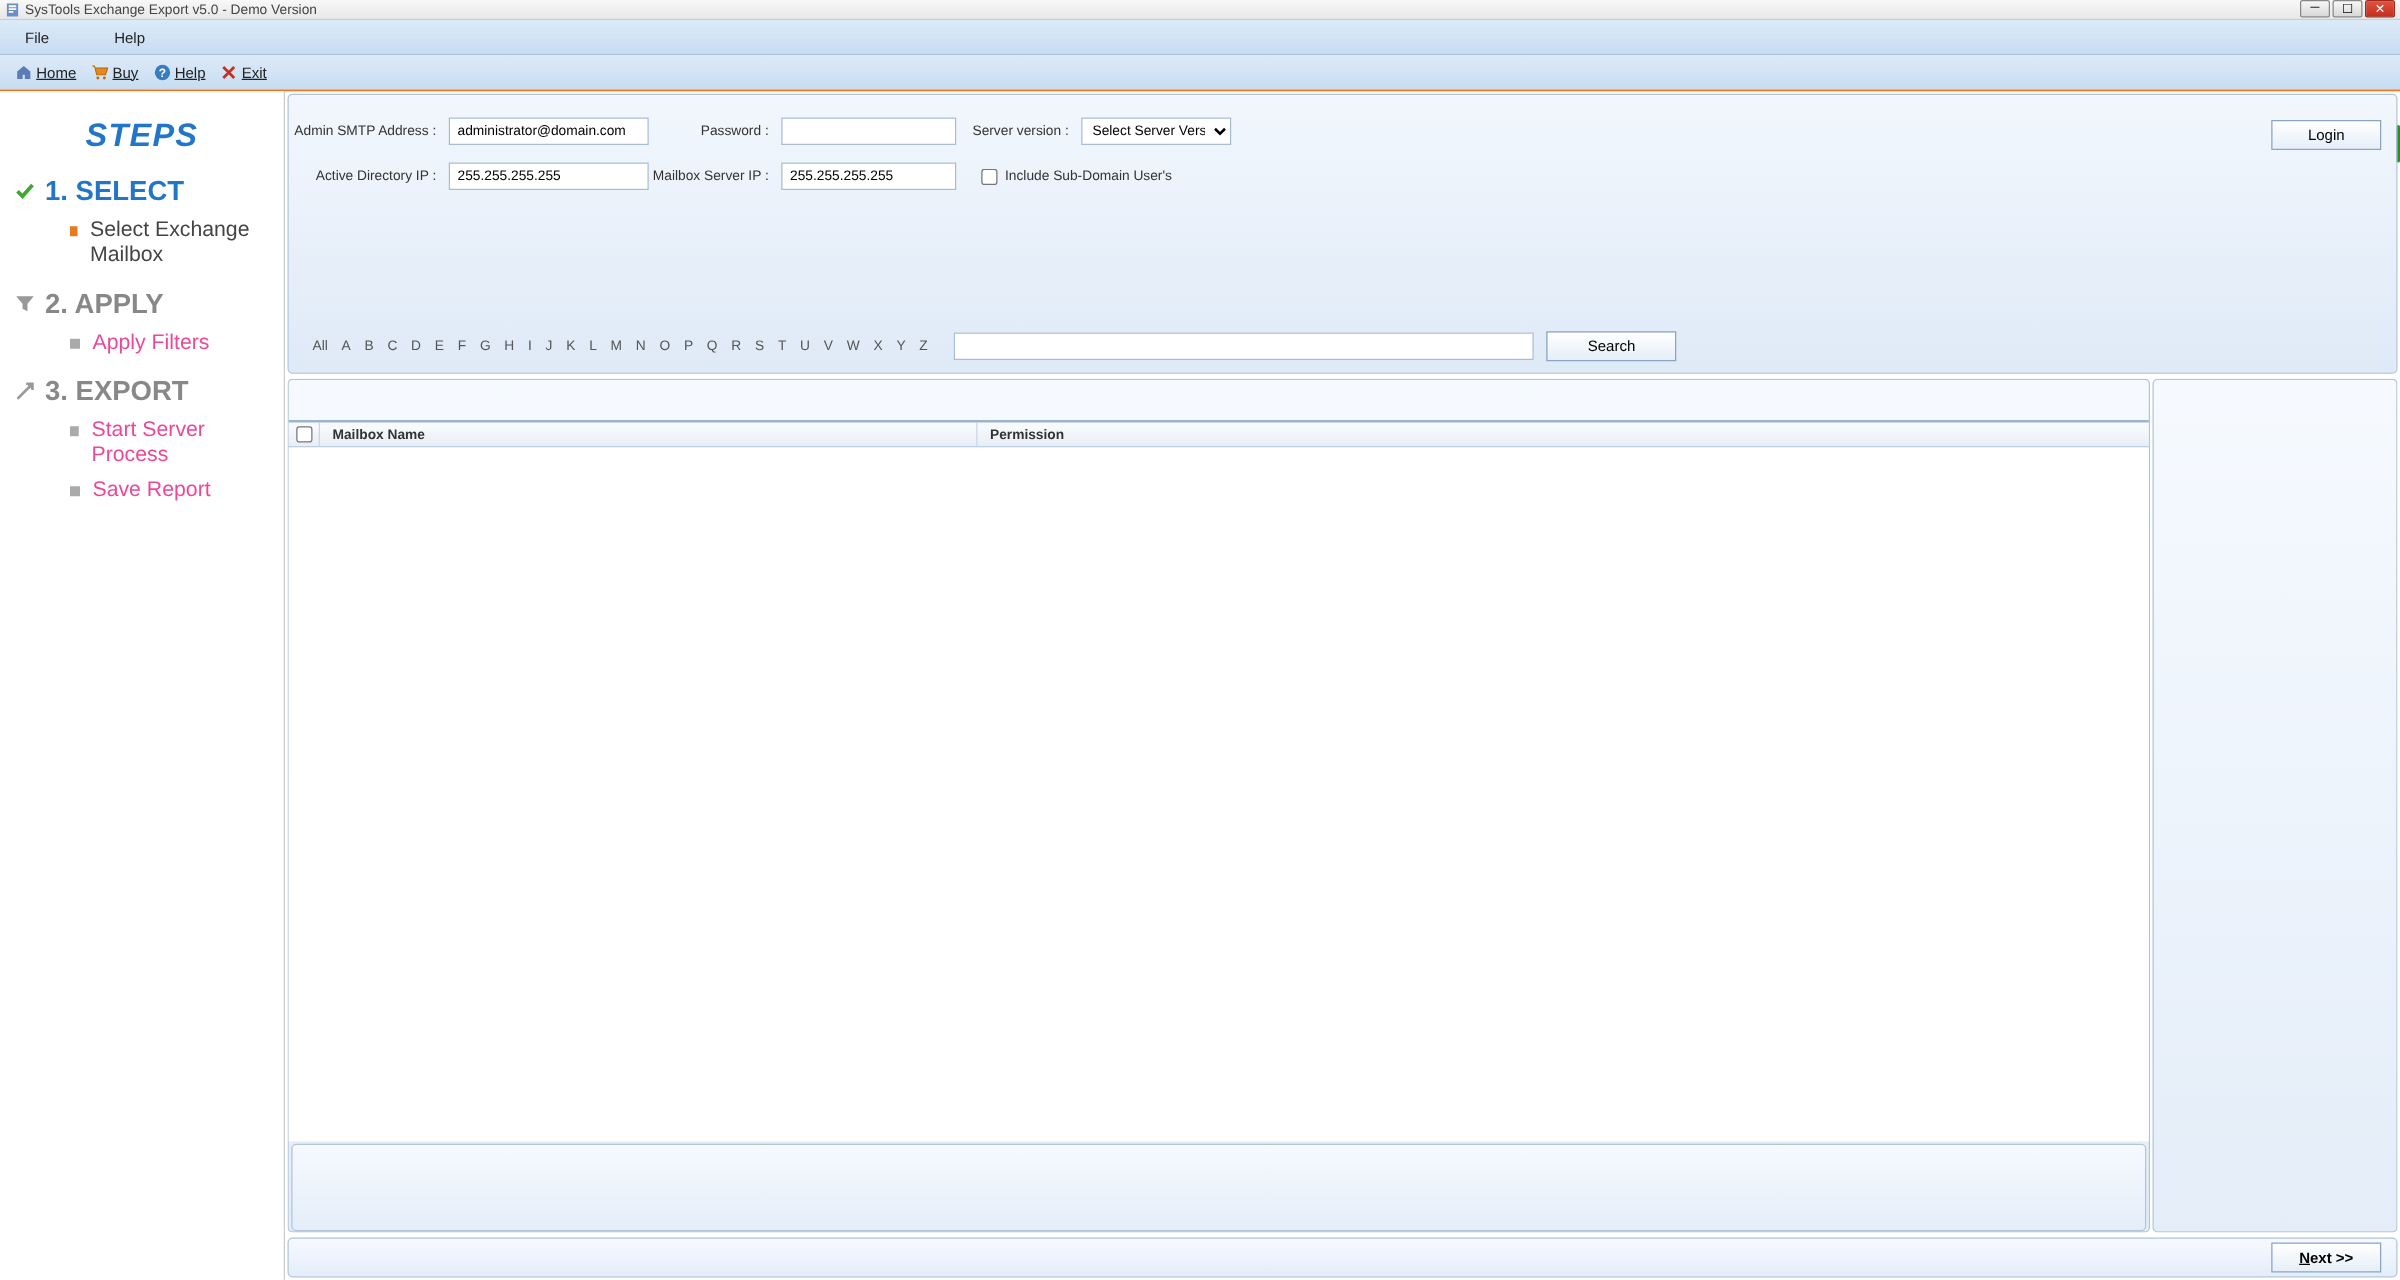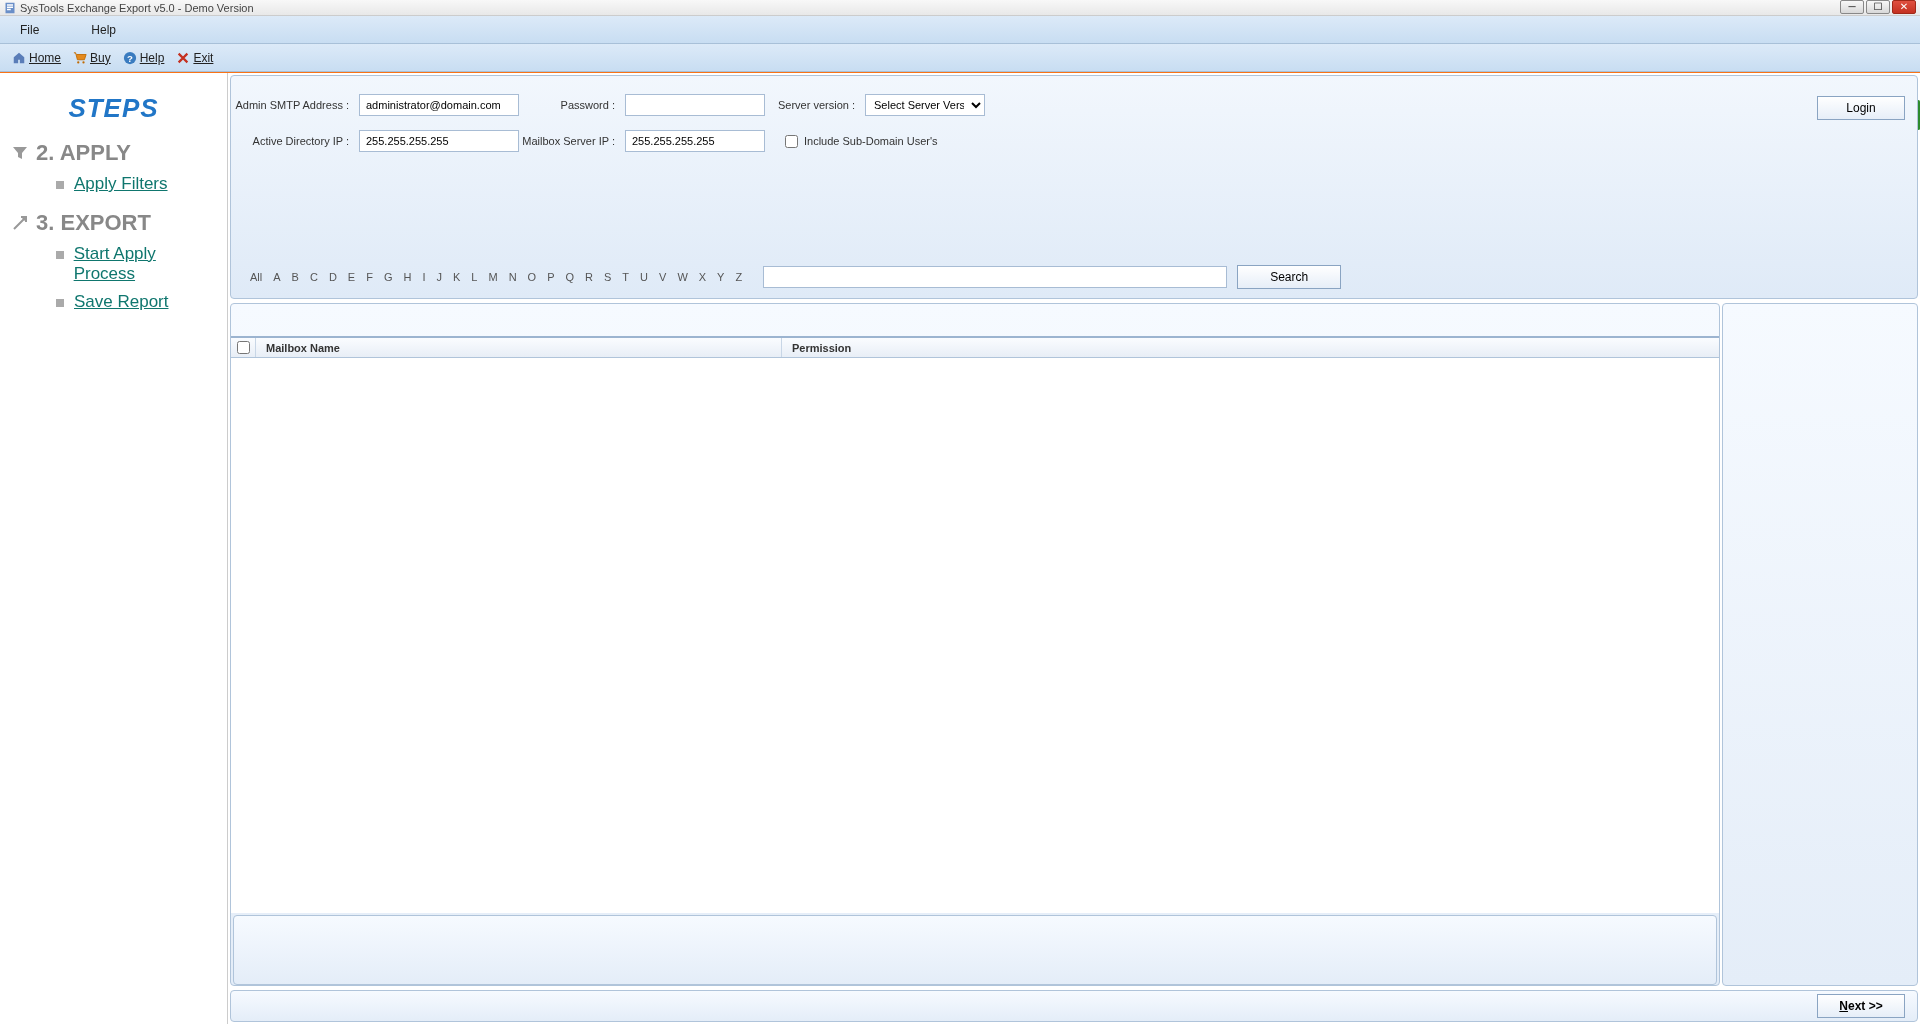--- a/index.html
+++ b/index.html
@@ -26,21 +26,21 @@
   .step-head { display: flex; align-items: center; gap: 8px; }
   .step-head .step-icon { width: 16px; height: 16px; }
   .step-head .step-title { font-size: 22px; font-weight: 700; }
   .step-head.active .step-title { color: #2176c7; }
   .step-head.inactive .step-title { color: #888; }
   .step-sub { margin-left: 44px; margin-top: 8px; display: flex; align-items: flex-start; gap: 10px; }
   .step-sub .bullet { width: 8px; height: 8px; margin-top: 7px; }
   .step-sub.active .bullet { background: #e97b1f; }
   .step-sub.inactive .bullet { background: #aaa; }
   .step-sub .sub-text { font-size: 17px; color: #444; }
-  .step-sub.inactive .sub-text { color: #0f766e; text-decoration: underline; }
+  .step-sub.inactive .sub-text { color: #ec4899; }
 
   .main { flex: 1; display: flex; flex-direction: column; height: 100%; }
 
   .config-panel { position: relative; padding: 18px 0 6px 0; border: 1px solid #b0c4da; border-radius: 4px; margin: 2px; background: linear-gradient(to bottom, #f2f7fd 0%, #dfeaf7 100%); }
   .config-form { height: 168px; }
   .form-row { display: flex; align-items: center; margin-bottom: 14px; }
   .flabel { font-size: 11px; color: #333; text-align: right; padding-right: 10px; }
   .flabel.l1 { width: 128px; }
   .flabel.l2 { width: 106px; }
   .flabel.l3 { width: 100px; }
@@ -124,20 +124,32 @@
       </svg>
     <span>Exit</span>
   </div>
 </div>
 
 <div class="workarea">
 
   <div class="sidebar">
     <div class="steps-title">STEPS</div>
 
+    <div class="step-block">
+      <div class="step-head active">
+        <svg class="step-icon" viewBox="0 0 16 16">
+            <path fill="none" stroke="#3fa82e" stroke-width="3" d="M2 8l4 4 8-9"></path>
+          </svg>
+        <span class="step-title">1. SELECT</span>
+      </div>
+      <div class="step-sub active">
+        <div class="bullet"></div>
+        <span class="sub-text">Select Exchange Mailbox</span>
+      </div>
+    </div>
 
     <div class="step-block">
       <div class="step-head inactive">
         <svg class="step-icon" viewBox="0 0 16 16">
             <path fill="#999" d="M1 2h14l-5 6v6l-4-2V8z"></path>
           </svg>
         <span class="step-title">2. APPLY</span>
       </div>
       <div class="step-sub inactive">
         <div class="bullet"></div>
@@ -147,21 +159,21 @@
 
     <div class="step-block">
       <div class="step-head inactive">
         <svg class="step-icon" viewBox="0 0 16 16">
             <path fill="#999" d="M2 14L14 2M9 2h5v5" stroke="#999" stroke-width="2"></path>
           </svg>
         <span class="step-title">3. EXPORT</span>
       </div>
       <div class="step-sub inactive">
         <div class="bullet"></div>
-        <span class="sub-text">Start Apply Process</span>
+        <span class="sub-text">Start Server Process</span>
       </div>
       <div class="step-sub inactive">
         <div class="bullet"></div>
         <span class="sub-text">Save Report</span>
       </div>
     </div>
   </div>
 
   <div class="main">
     <div class="scroll-ind"></div>

